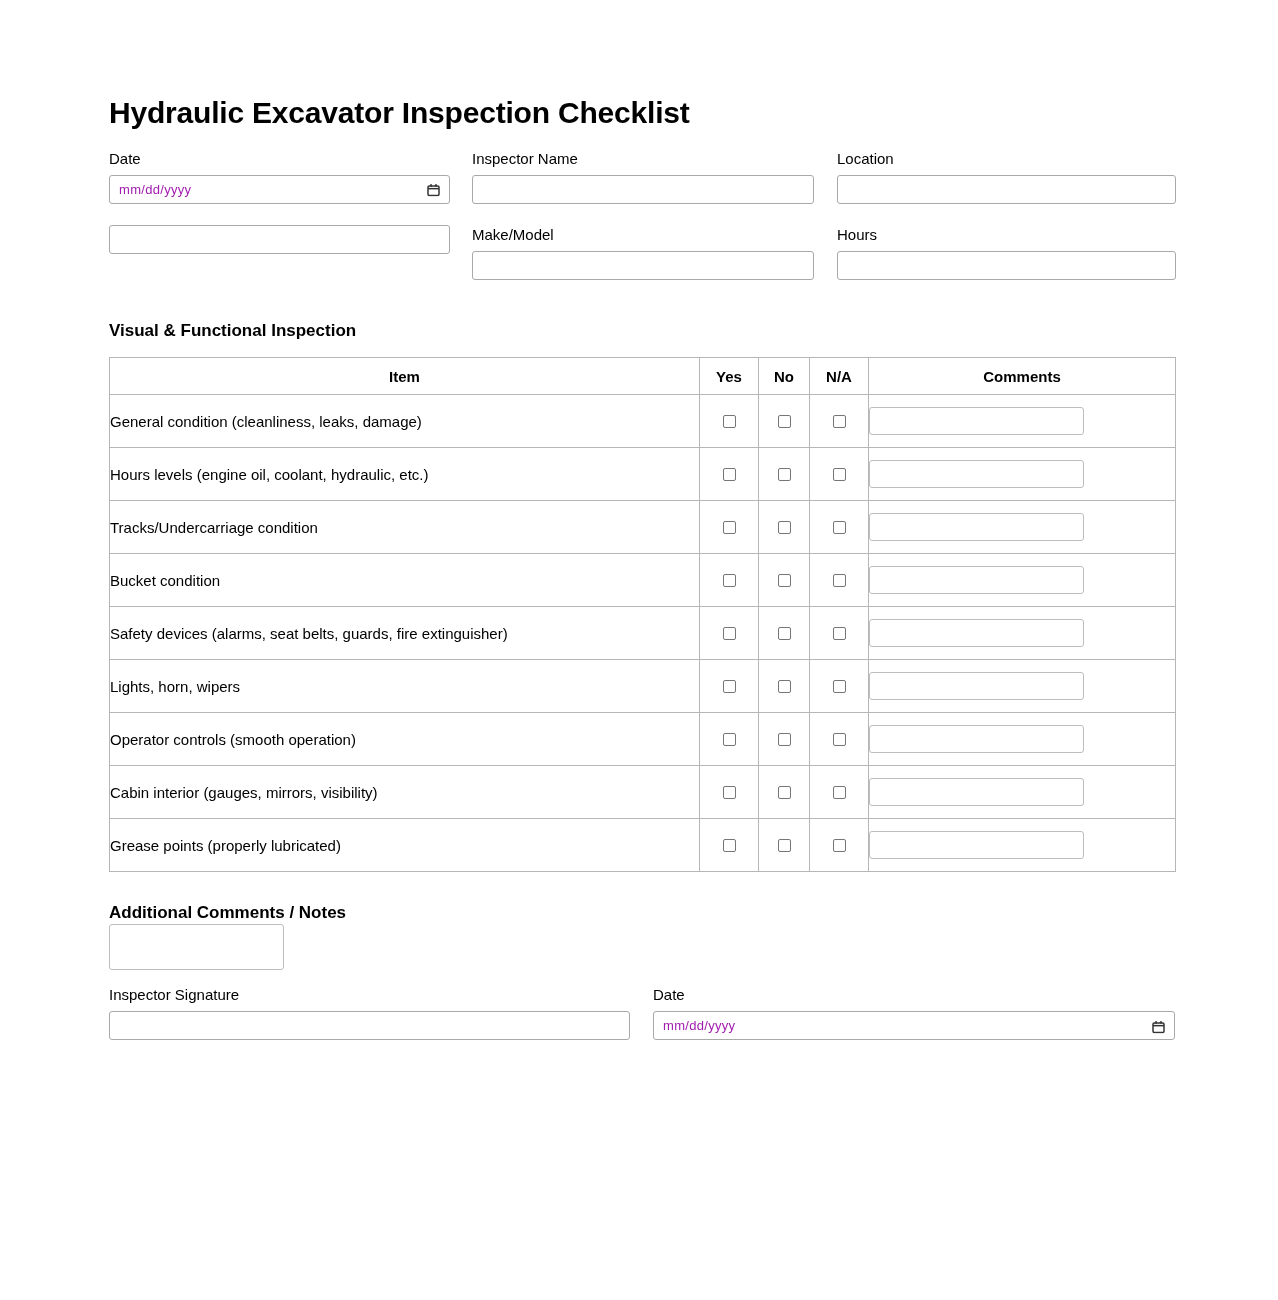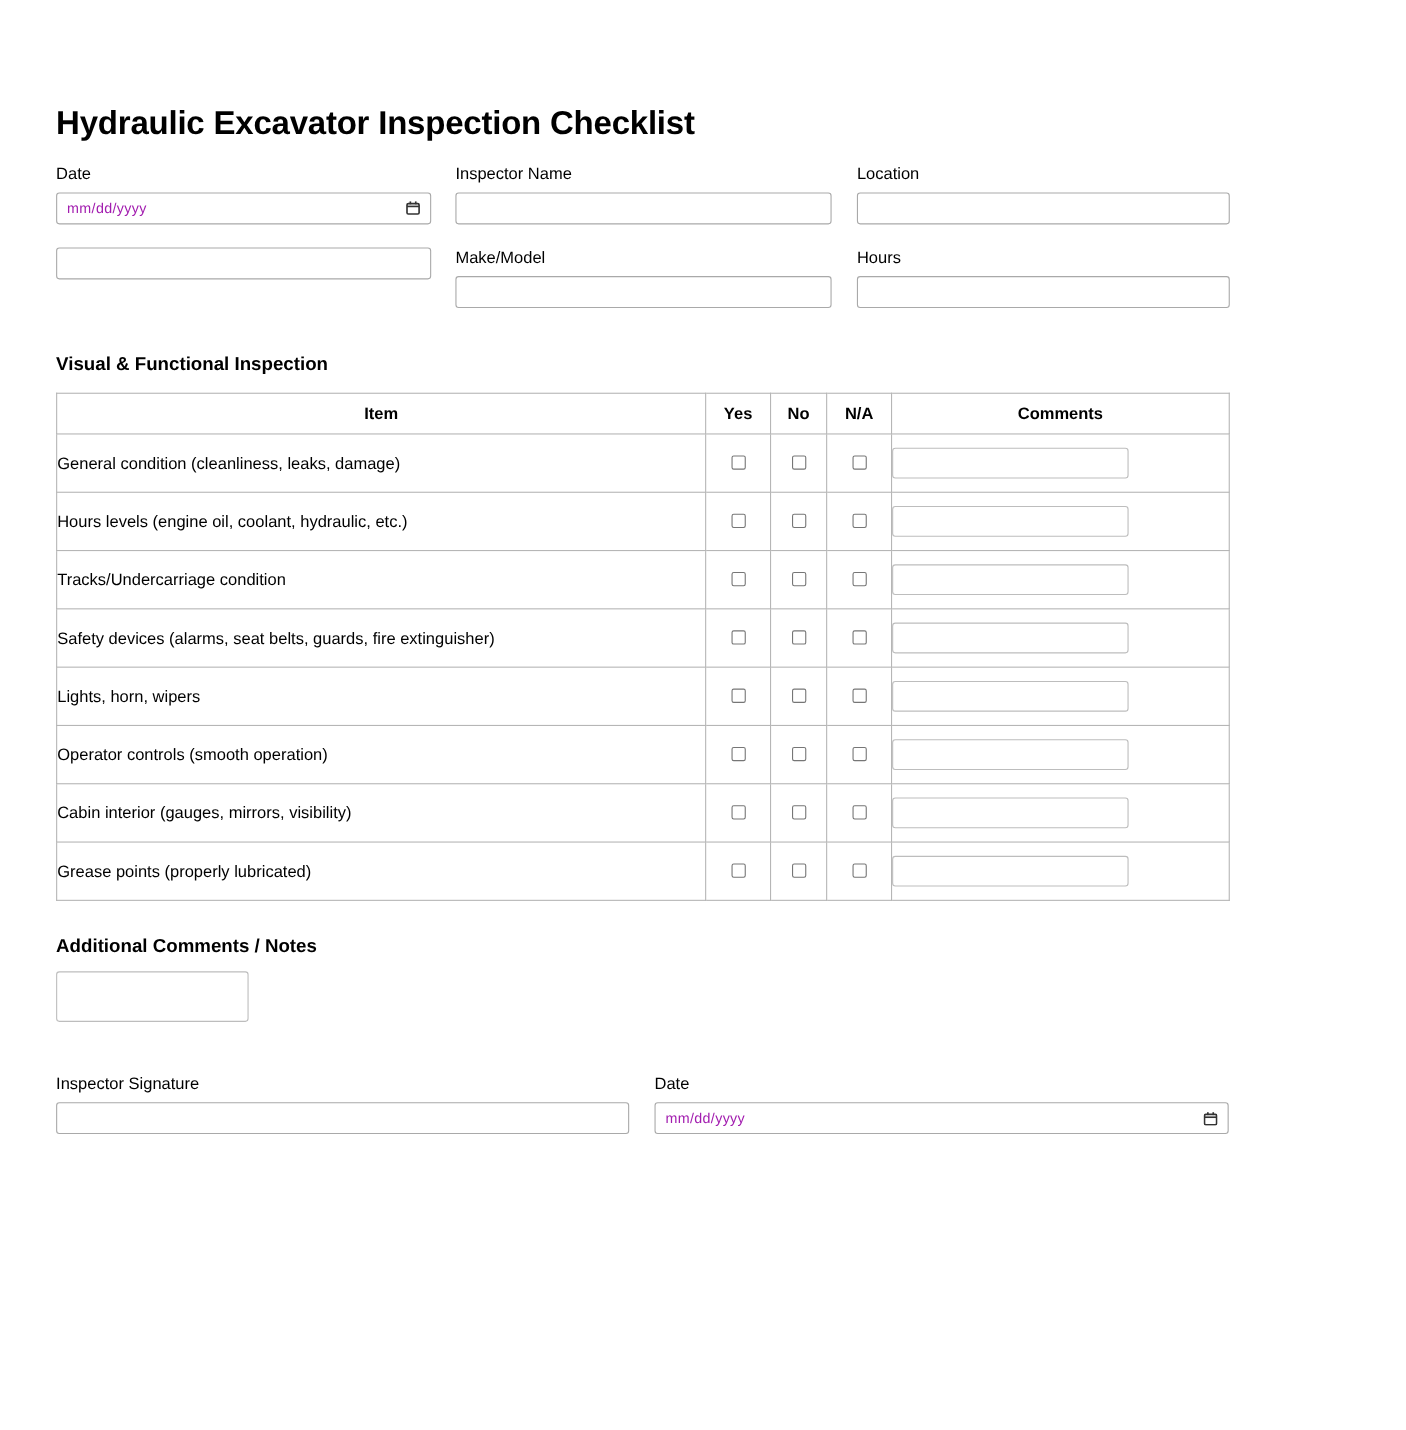--- a/index.html
+++ b/index.html
@@ -8,21 +8,21 @@
     background: #ffffff;
   }
   body {
     width: 1278px;
     height: 1300px;
     font-family: "Liberation Sans", sans-serif;
     color: #000000;
     -webkit-font-smoothing: none;
   }
   .page {
-    padding: 96px 105px 0 51px;
+    padding: 96px 105px 0 109px;
     box-sizing: border-box;
   }
   .form-title {
     font-size: 30px;
     font-weight: bold;
     letter-spacing: -0.2px;
     margin: 0 0 18px 0;
     line-height: 1.15;
   }
   
@@ -151,42 +151,42 @@
     font-family: "Liberation Sans", sans-serif;
     font-size: 14px;
     padding: 2px 6px;
     outline: none;
   }
 
   
   .notes-heading {
     font-size: 17px;
     font-weight: bold;
-    margin: 31px 0 13px 0;
+    margin: 31px 0 1px 0;
   }
   .notes-area {
     width: 175px;
     height: 46px;
     box-sizing: border-box;
     border: 1px solid #bdbdbd;
     border-radius: 3px;
     background: #fff;
     font-family: "Liberation Sans", sans-serif;
     font-size: 14px;
     padding: 3px 6px;
     resize: none;
     outline: none;
     display: block;
   }
 
   
   .sig-grid {
     display: grid;
     grid-template-columns: 521px 23px 522px;
-    margin-top: 47px;
+    margin-top: 15px;
   }
   .sig-field.c1 { grid-column: 1; }
   .sig-field.c2 { grid-column: 3; }
 </style>
 </head>
 <body>
 
 <div class="page">
 
   <h1 class="form-title">Hydraulic Excavator Inspection Checklist</h1>
@@ -277,20 +277,27 @@
           <td class="com-cell"><input type="text" class="com-input" style=""></td>
         </tr>
         <tr>
           <td class="item-cell">Tracks/Undercarriage condition</td>
           <td class="chk-cell"><span class="chk"></span></td>
           <td class="chk-cell"><span class="chk"></span></td>
           <td class="chk-cell"><span class="chk"></span></td>
           <td class="com-cell"><input type="text" class="com-input" style=""></td>
         </tr>
         <tr>
+          <td class="item-cell">Bucket condition</td>
+          <td class="chk-cell"><span class="chk"></span></td>
+          <td class="chk-cell"><span class="chk"></span></td>
+          <td class="chk-cell"><span class="chk"></span></td>
+          <td class="com-cell"><input type="text" class="com-input" style=""></td>
+        </tr>
+        <tr>
           <td class="item-cell">Safety devices (alarms, seat belts, guards, fire extinguisher)</td>
           <td class="chk-cell"><span class="chk"></span></td>
           <td class="chk-cell"><span class="chk"></span></td>
           <td class="chk-cell"><span class="chk"></span></td>
           <td class="com-cell"><input type="text" class="com-input" style=""></td>
         </tr>
         <tr>
           <td class="item-cell">Lights, horn, wipers</td>
           <td class="chk-cell"><span class="chk"></span></td>
           <td class="chk-cell"><span class="chk"></span></td>

